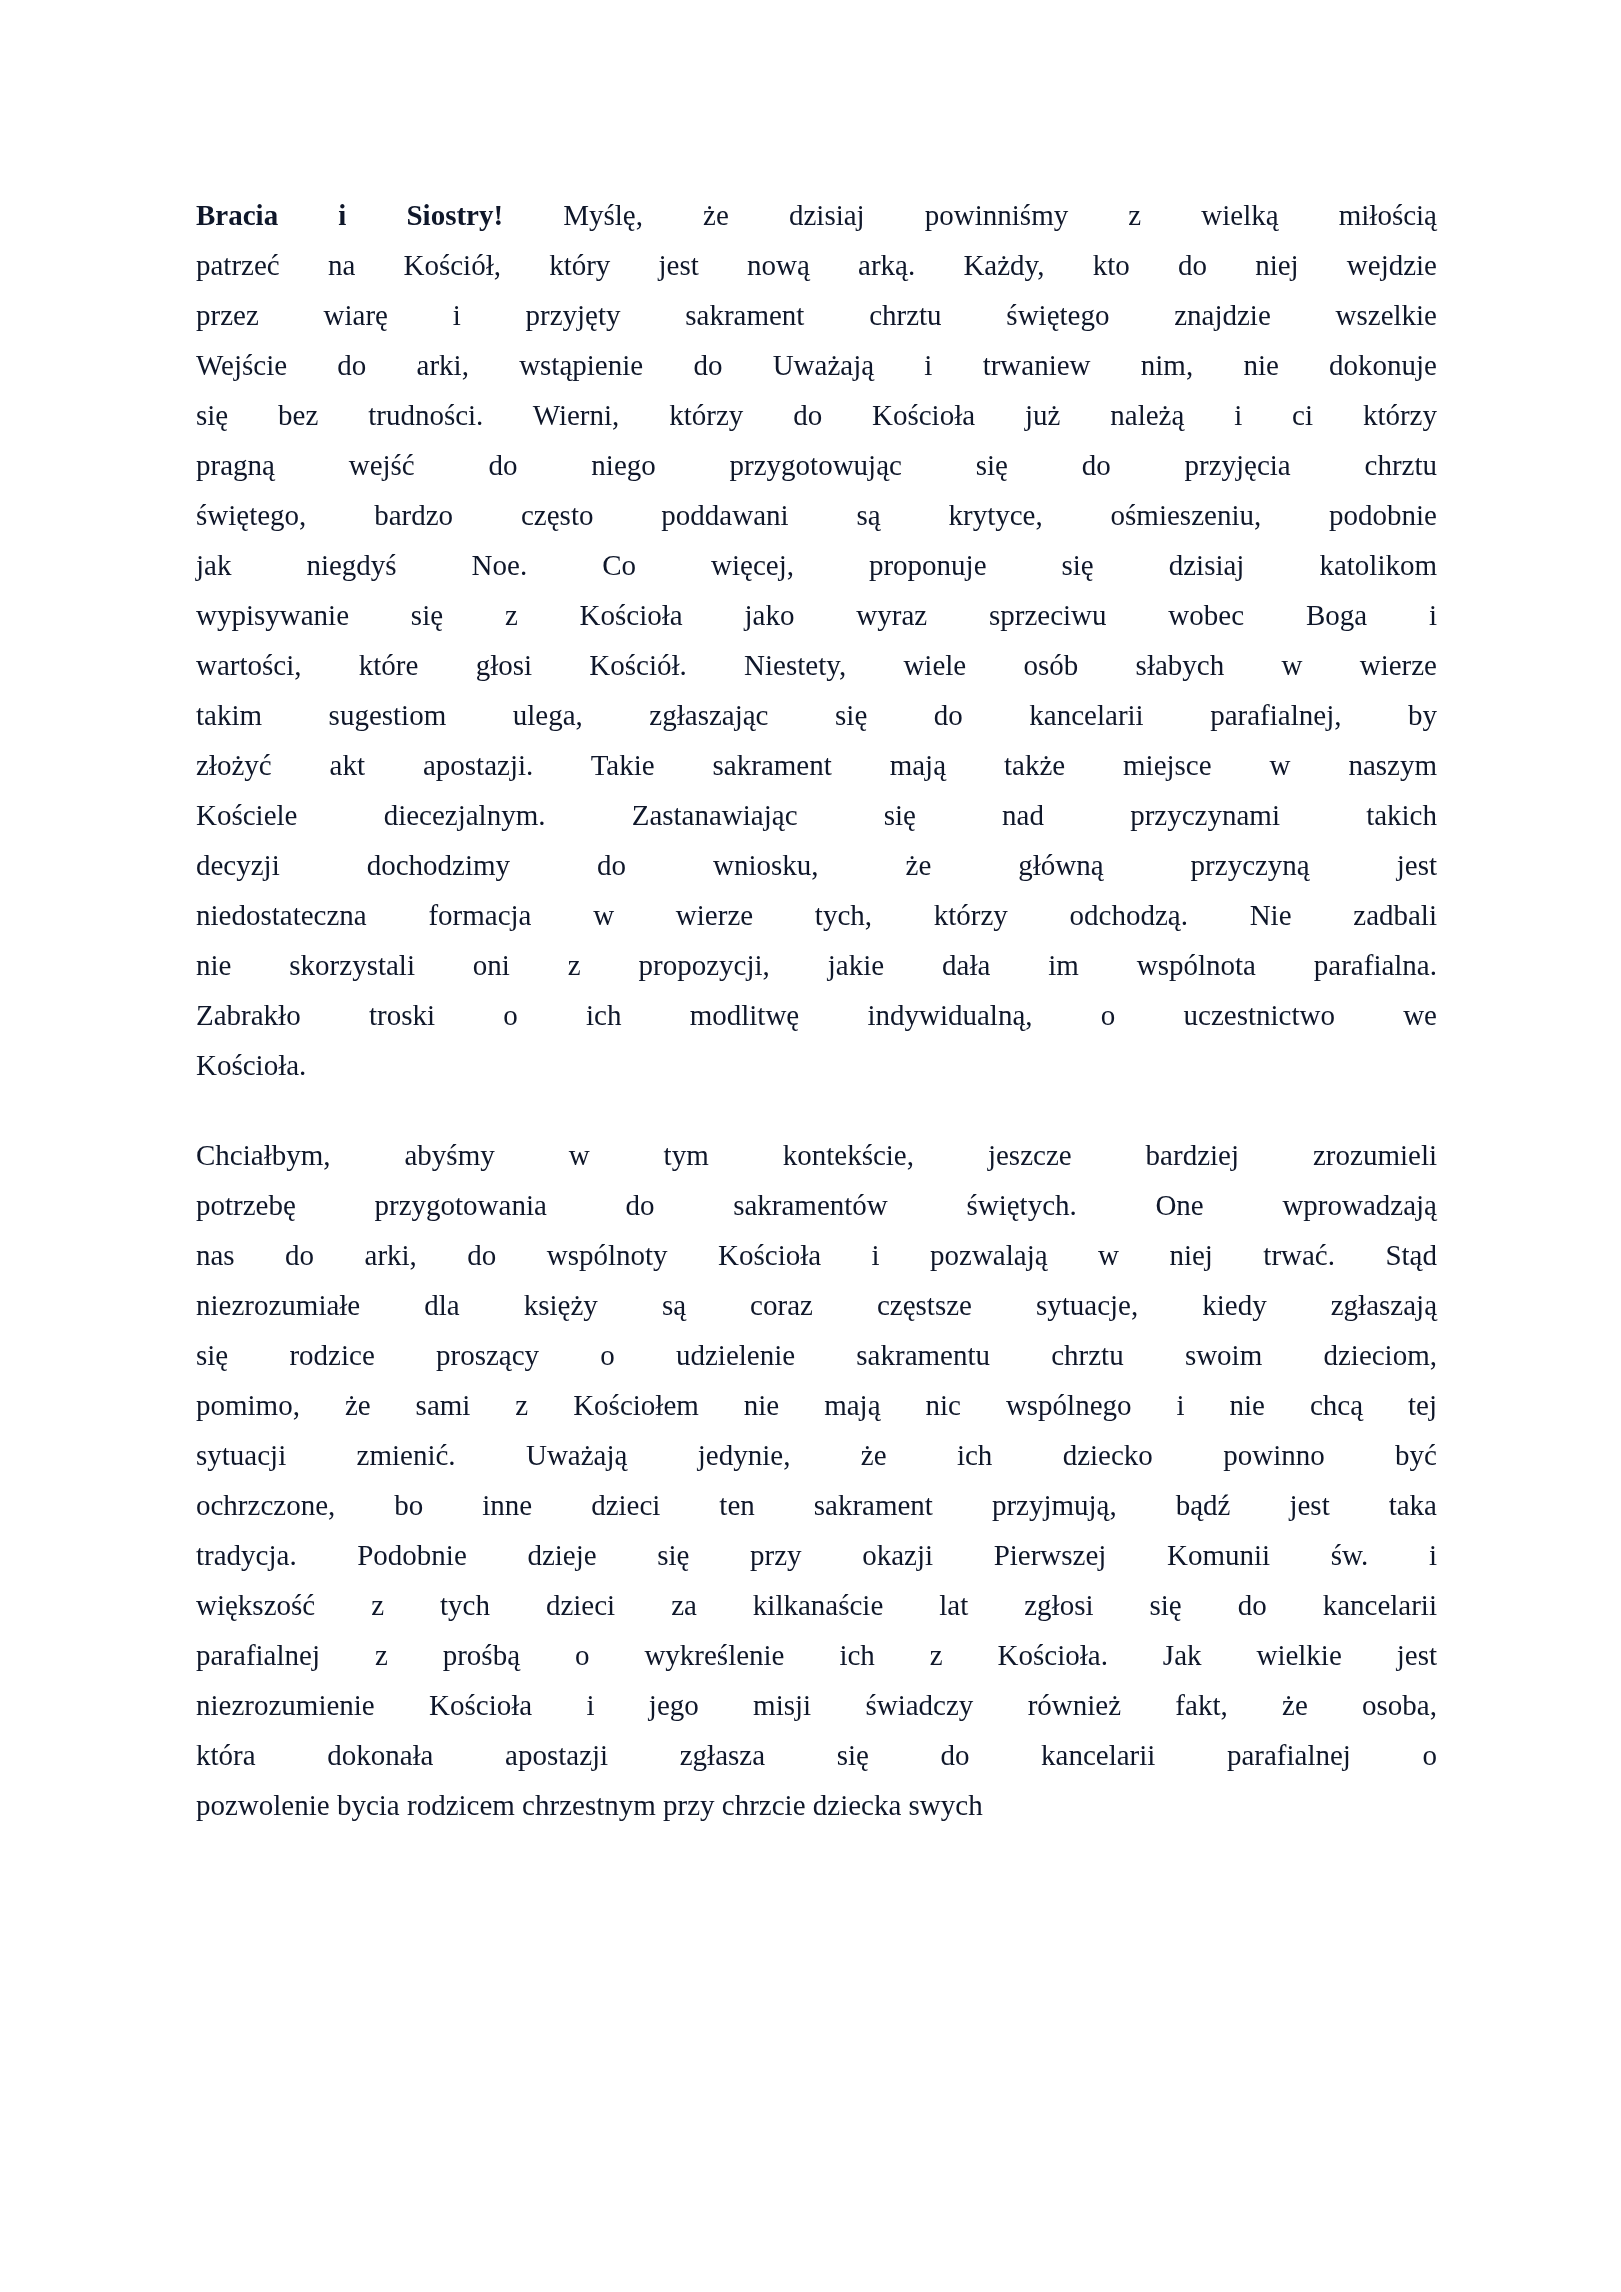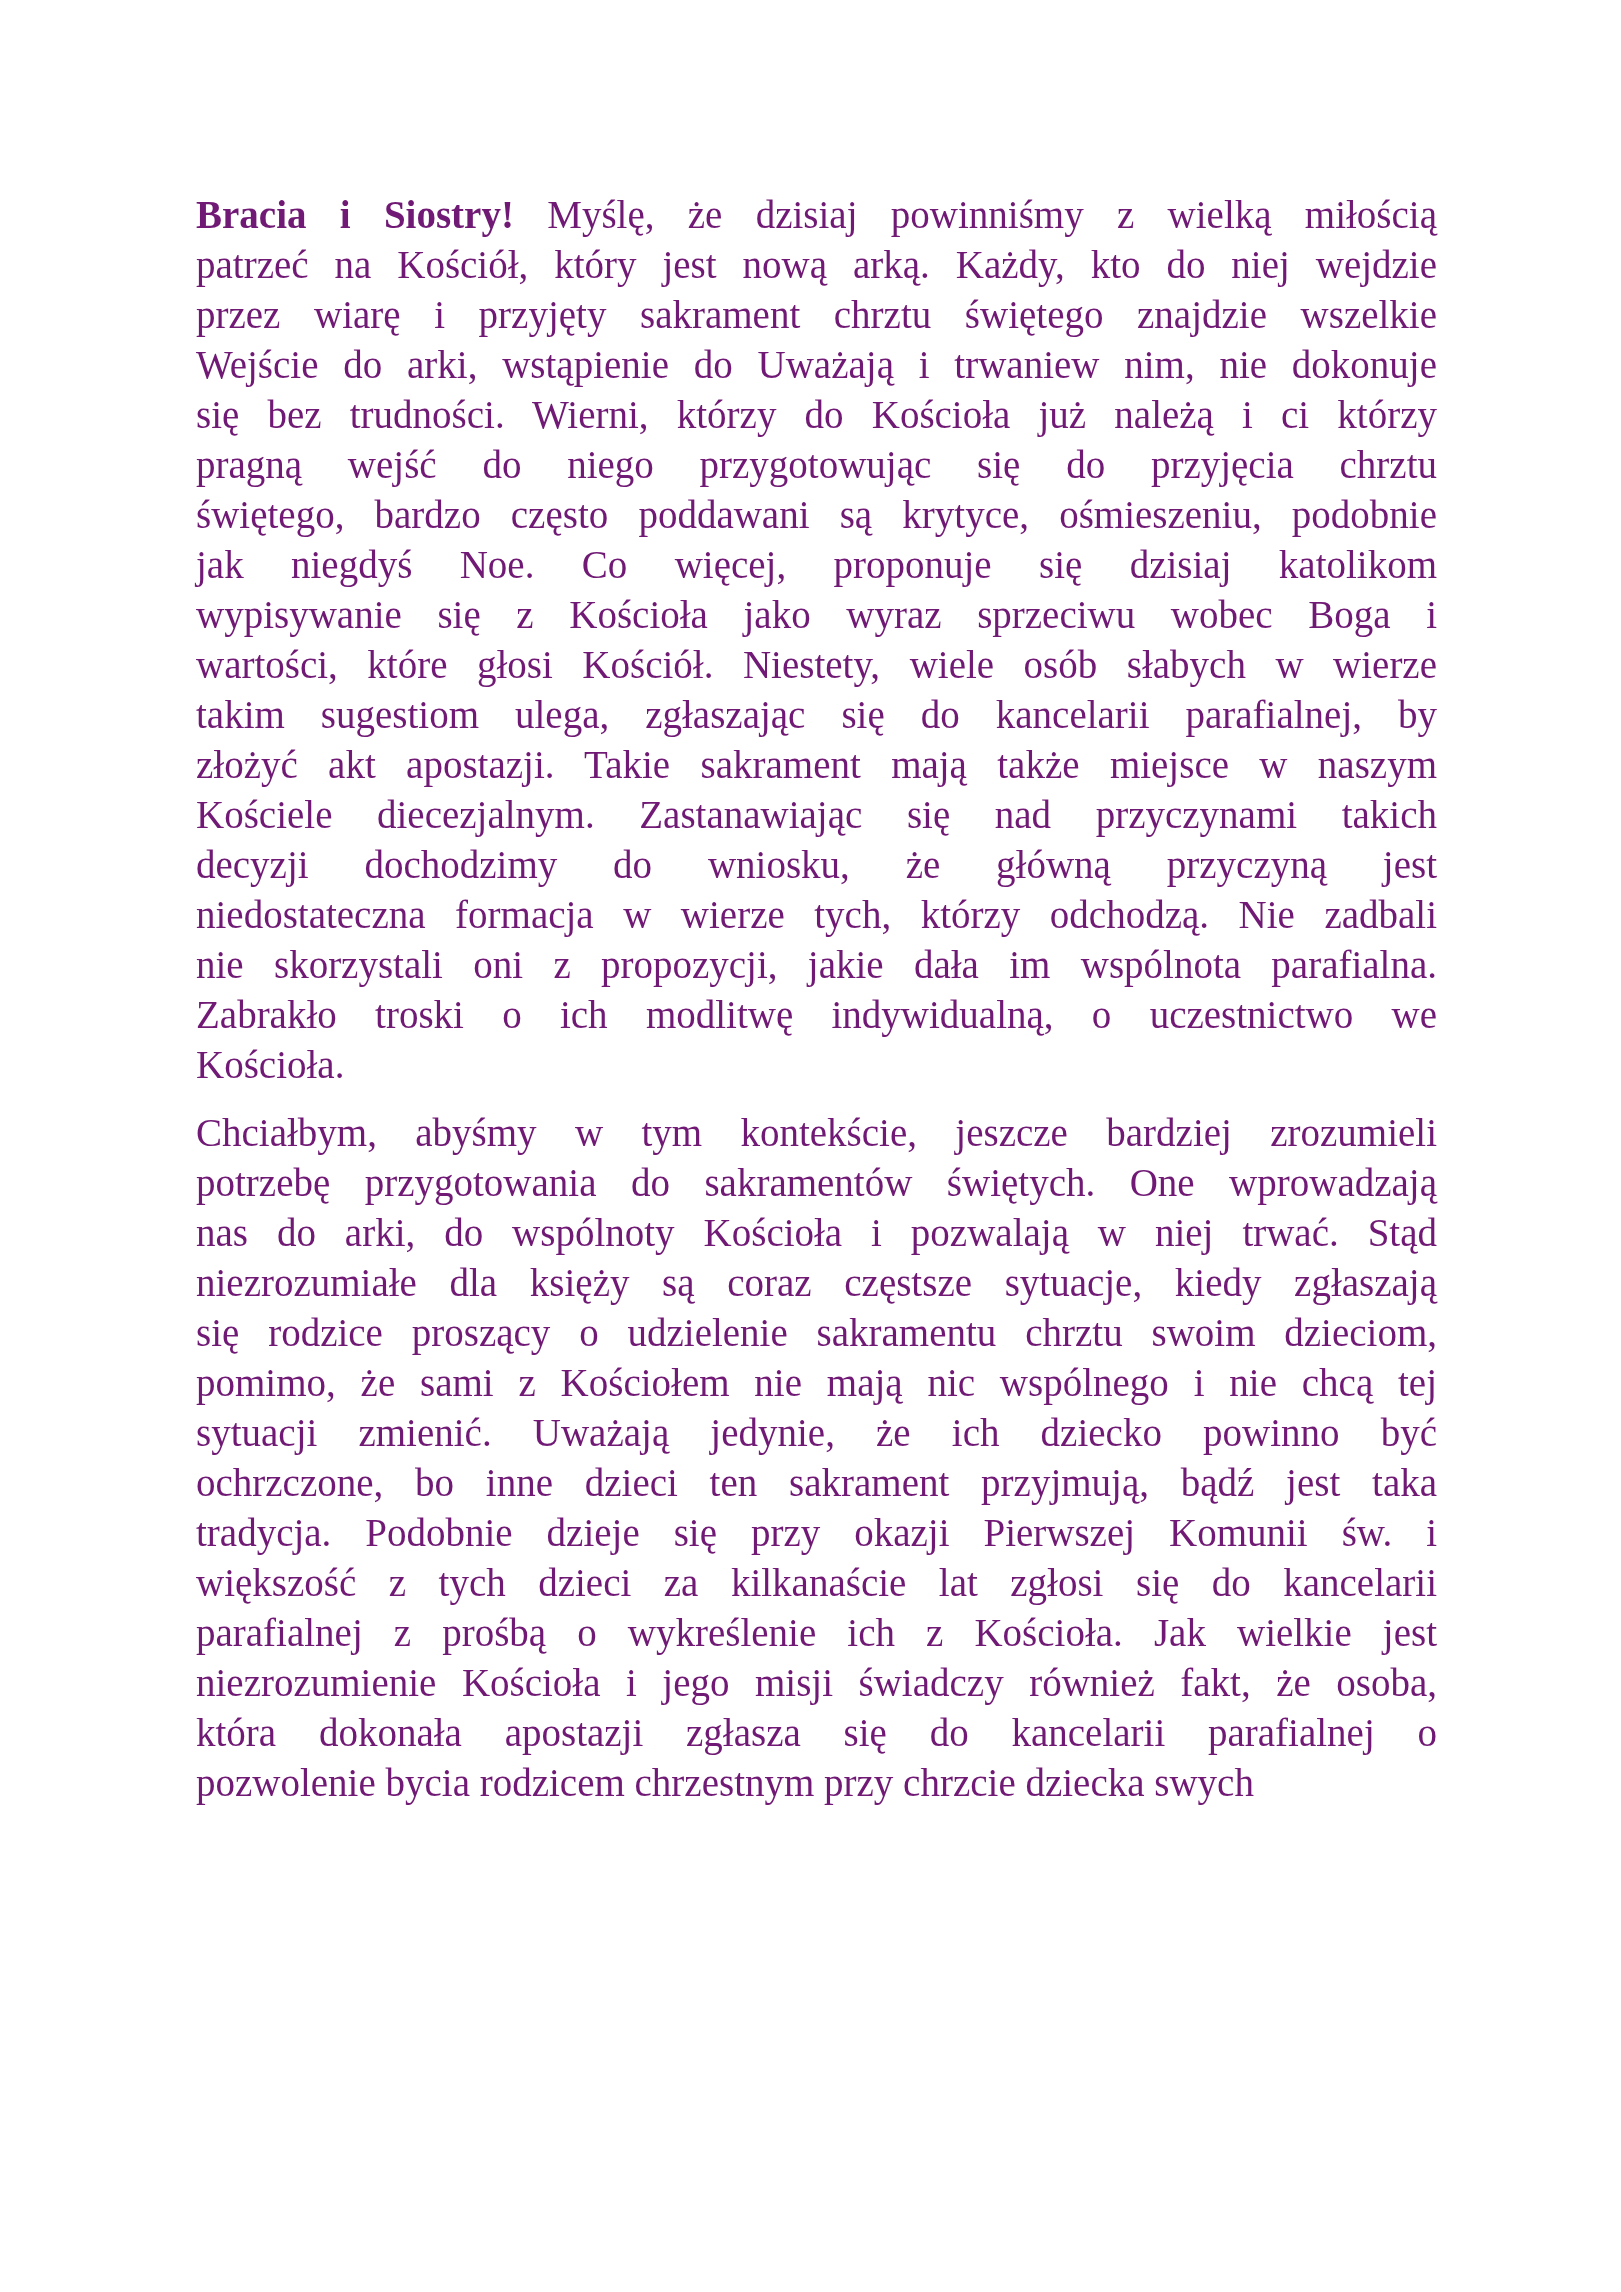--- a/index.html
+++ b/index.html
@@ -1,20 +1,20 @@
 <!DOCTYPE html>
 <html><head>
 <meta charset="utf-8">
 <style>
   html, body { margin:0; padding:0; background:#ffffff; }
   body { width:1621px; height:2293px; position:relative; overflow:hidden; }
   .page { position:absolute; left:196px; top:190px; width:1241px;
-    font-family:"Liberation Serif", serif; font-size:39px; color:#701a75; }
+    font-family:"Liberation Serif", serif; font-size:29px; color:#0f172a; }
   .para { margin:0; }
-  .para + .para { margin-top:18px; }
+  .para + .para { margin-top:40px; }
   .line { display:block; height:50px; line-height:50px; text-align:justify;
     text-align-last:justify; white-space:nowrap; }
   .line.last { text-align-last:left; }
   .line > div { text-align:justify; text-align-last:justify; white-space:normal; }
   .line.last > div { text-align-last:left; }
   b { font-weight:bold; }
 </style>
 </head>
 <body>
 

